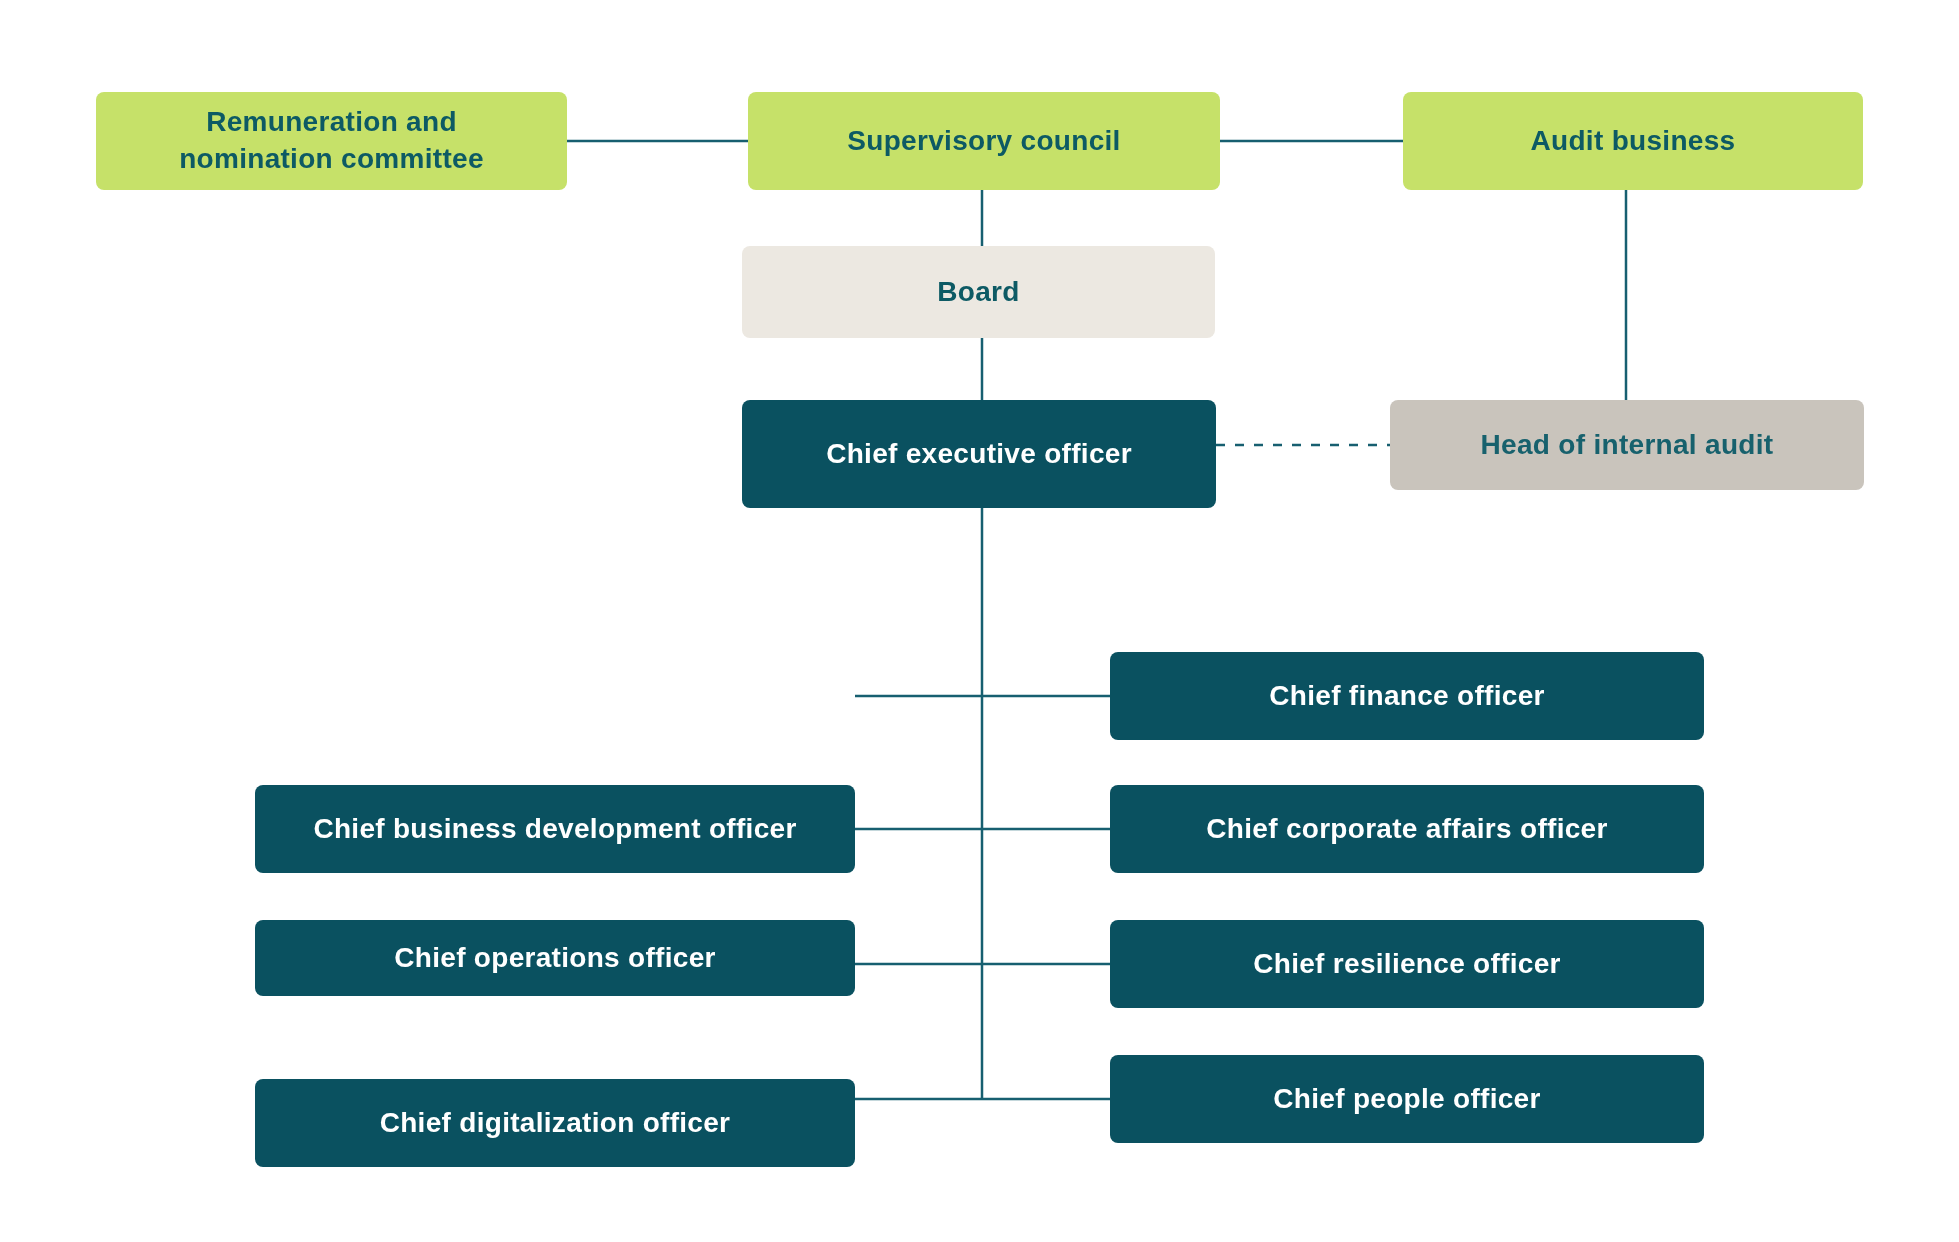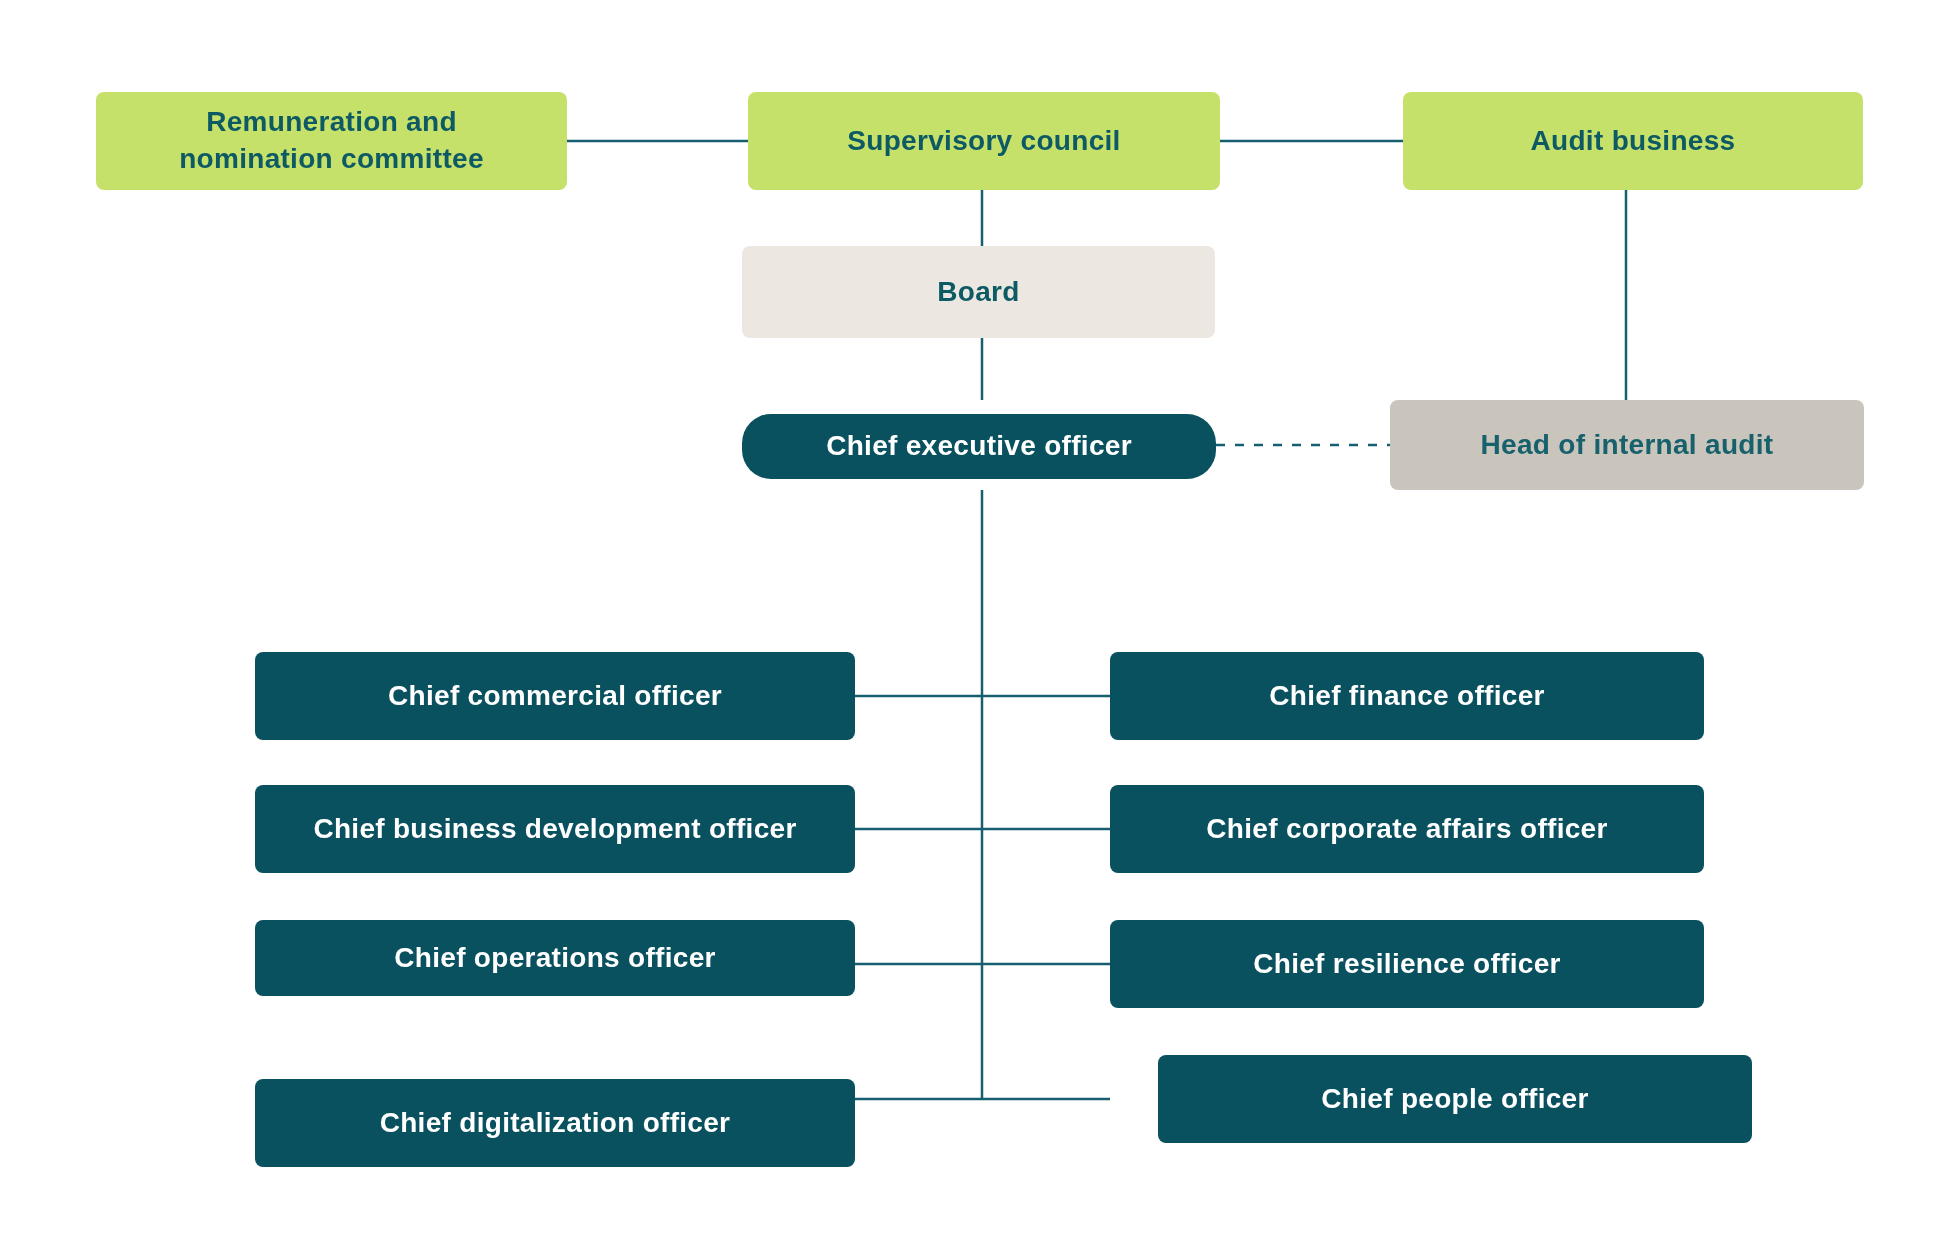--- a/index.html
+++ b/index.html
@@ -40,30 +40,30 @@
   .node.green { background: #c6e169; color: #0d5a64; }
   .node.cream { background: #ece8e1; color: #0d5a64; }
   .node.teal  { background: #0a5160; color: #ffffff; }
   .node.gray  { background: #c9c4bc; color: #17616d; }
 
   
   #n-remuneration { left: 96px;   top: 92px;   width: 471px; height: 98px; }
   #n-supervisory  { left: 748px;  top: 92px;   width: 472px; height: 98px; }
   #n-audit        { left: 1403px; top: 92px;   width: 460px; height: 98px; }
   #n-board        { left: 742px;  top: 246px;  width: 473px; height: 92px; }
-  #n-ceo          { left: 742px;  top: 414px;  width: 474px; height: 65px; border-radius: 29px; }
+  #n-ceo          { left: 742px;  top: 400px;  width: 474px; height: 108px; }
   #n-hia          { left: 1390px; top: 400px;  width: 474px; height: 90px; }
   #n-cco  { left: 255px;  top: 652px;  width: 600px; height: 88px; }
   #n-cfo  { left: 1110px; top: 652px;  width: 594px; height: 88px; }
   #n-cbdo { left: 255px;  top: 785px;  width: 600px; height: 88px; }
   #n-ccao { left: 1110px; top: 785px;  width: 594px; height: 88px; }
   #n-coo  { left: 255px;  top: 920px;  width: 600px; height: 76px; text-align: center; }
   #n-cro  { left: 1110px; top: 920px;  width: 594px; height: 88px; }
   #n-cdo  { left: 255px;  top: 1055px; width: 600px; height: 88px; margin-top: 24px; }
-  #n-cpo  { left: 1110px; top: 1055px; width: 594px; height: 88px; margin-left: 48px; }
+  #n-cpo  { left: 1110px; top: 1055px; width: 594px; height: 88px; }
 </style>
 </head>
 <body>
 
 <div class="canvas">
 
   <svg class="connectors" viewBox="0 0 1959 1242" xmlns="http://www.w3.org/2000/svg">
     <g stroke="#175f70" stroke-width="2.5" fill="none">
 
       <line x1="567" y1="141" x2="748" y2="141"></line>
@@ -100,23 +100,20 @@
   <div class="node cream" id="n-board">
     <span>Board</span>
   </div>
   <div class="node teal" id="n-ceo">
     <span>Chief executive officer</span>
   </div>
   <div class="node gray" id="n-hia">
     <span>Head of internal audit</span>
   </div>
 
-  <div class="node teal" id="n-cco">
-    <span>Chief commercial officer</span>
-  </div>
   <div class="node teal" id="n-cfo">
     <span>Chief finance officer</span>
   </div>
   <div class="node teal" id="n-cbdo">
     <span>Chief business development officer</span>
   </div>
   <div class="node teal" id="n-ccao">
     <span>Chief corporate affairs officer</span>
   </div>
   <div class="node teal" id="n-coo">

